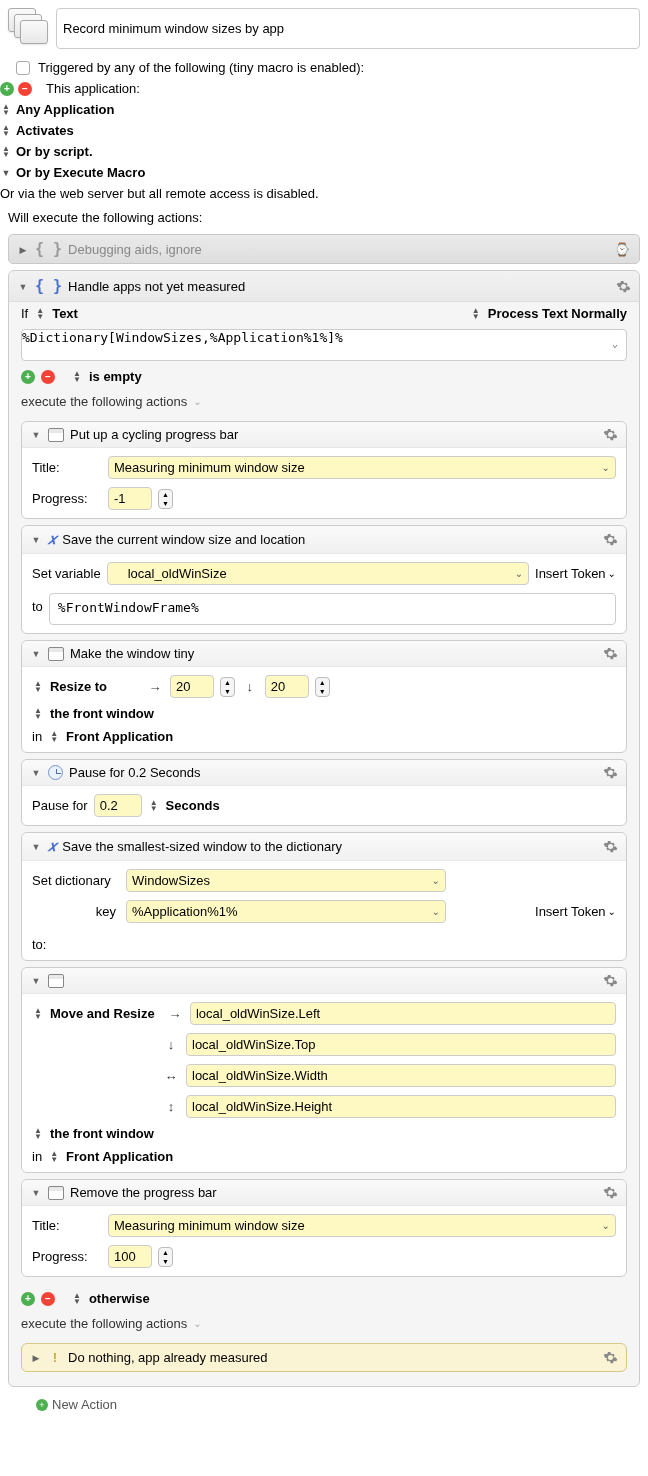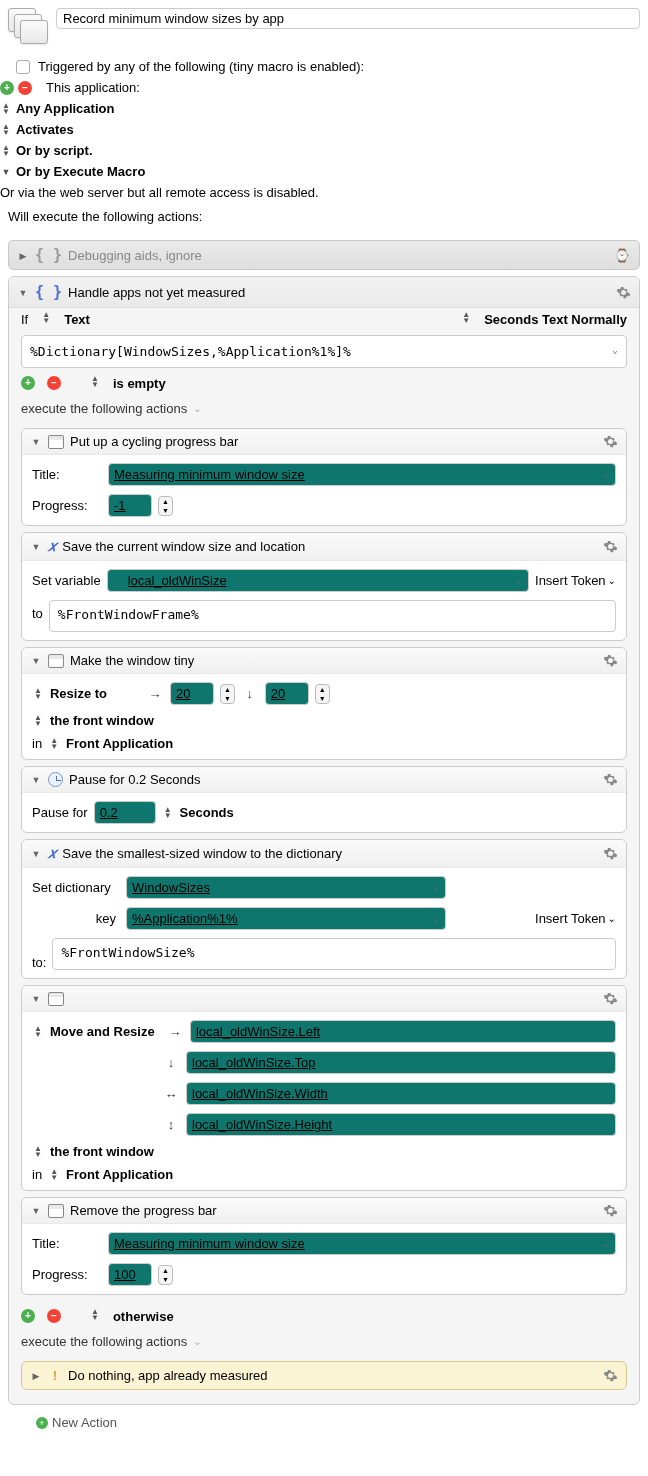--- a/index.html
+++ b/index.html
@@ -10,69 +10,69 @@
   color: #000;
   width: 648px;
   padding: 8px 0;
 }
 .header-row { display: flex; align-items: flex-start; gap: 8px; padding: 0 8px 8px 8px; }
 .app-icon-stack { width: 40px; height: 40px; position: relative; flex-shrink: 0; }
 .app-icon-stack .sheet { position: absolute; width: 28px; height: 24px; border: 1px solid #aaa; border-radius: 3px; background: linear-gradient(#fafafa,#e8e8e8); box-shadow: 0 1px 2px rgba(0,0,0,0.1); }
 .app-icon-stack .s1 { top: 0; left: 0; }
 .app-icon-stack .s2 { top: 6px; left: 6px; }
 .app-icon-stack .s3 { top: 12px; left: 12px; }
-.title-input { flex: 1; border: 1px solid #ccc; border-radius: 4px; padding: 2px 6px; font-size: 13px; background: #fff; }
+.title-input { flex: 1; border: 1px solid #ccc; border-radius: 4px; padding: 12px 6px; font-size: 13px; background: #fff; }
 .indent-1 { padding-left: 36px; }
 .indent-3 { padding-left: 108px; }
 .row { display: flex; align-items: center; gap: 4px; padding: 3px 8px 3px 0; font-size: 13px; }
 .checkbox { width: 14px; height: 14px; border: 1px solid #aaa; border-radius: 3px; background: #fff; flex-shrink: 0; margin-right: 4px; margin-left: 16px;}
 .plus-btn, .minus-btn { width: 14px; height: 14px; border-radius: 50%; color: #fff; font-size: 10px; line-height: 14px; text-align: center; font-weight: bold; cursor: pointer; flex-shrink: 0; }
 .plus-btn { background: #4caf50; }
 .minus-btn { background: #f44336; }
 .updown { display: inline-flex; flex-direction: column; font-size: 8px; line-height: 5px; color: #555; gap: 1px; flex-shrink: 0; padding: 0 2px;}
 .updown::before { content: "▲"; }
 .updown::after { content: "▼"; }
-.section-label { padding: 6px 8px 16px 8px; font-size: 13px; }
+.section-label { padding: 6px 8px 9px 8px; font-size: 13px; }
 .group-bar {
   display: flex; align-items: center; gap: 6px; padding: 5px 8px;
   background: linear-gradient(#eaeaea,#dedede);
   border: 1px solid #c8c8c8; border-radius: 5px;
   margin: 0 8px;
 }
 .disclosure { color: #666; font-size: 10px; cursor: pointer; flex-shrink: 0; width: 12px; text-align: center;}
 .disclosure.open::before { content: "▼"; font-size: 9px; }
 .disclosure.closed::before { content: "▶"; font-size: 9px; }
 .grey-braces { color: #999; font-size: 15px; font-weight: bold; font-family: monospace; }
 .blue-braces { color: #4a6fd4; font-size: 15px; font-weight: bold; font-family: monospace; }
 .x-icon { color: #4a6fd4; font-style: italic; font-family: Georgia, serif; font-size: 15px; font-weight: bold;}
 .gear-icon { width: 15px; height: 15px; margin-left: auto; flex-shrink: 0; cursor: pointer; }
 .gear-icon svg { width: 15px; height: 15px; }
 .clock-small { color: #7895c8; margin-left: auto; font-size: 13px; flex-shrink: 0;}
 .outer-block {
   border: 1px solid #ccc; border-radius: 6px; margin: 0 8px;
   background: #f5f5f5; padding-bottom: 8px;
 }
 .outer-header { display: flex; align-items: center; gap: 6px; padding: 6px 8px; border-bottom: 1px solid #ddd; background: linear-gradient(#f2f2f2,#e9e9e9); border-radius: 6px 6px 0 0;}
-.inner-row { display: flex; align-items: flex-start; gap: 12px; padding: 4px 12px; font-size: 13px;}
+.inner-row { display: flex; align-items: center; gap: 6px; padding: 4px 12px; font-size: 13px;}
 .bold { font-weight: 600; }
 .big-text-field {
   background: #fff; border: 1px solid #ccc; border-radius: 4px;
-  padding: 8px; margin: 4px 12px; font-family: "Menlo","Monaco",monospace;
+  margin: 4px 12px; font-family: "Menlo","Monaco",monospace;
   font-size: 13px; position: relative; min-height: 32px;
 }
 .field-chevron { position: absolute; right: 8px; top: 8px; font-size: 10px; color: #666; cursor: pointer;}
 .exec-row { font-size: 13px; color: #333; padding: 6px 12px; display: flex; align-items: center; gap: 6px;}
 .sub-block { border: 1px solid #ccc; border-radius: 6px; margin: 6px 12px; background: #fff; }
 .sub-header { display: flex; align-items: center; gap: 6px; padding: 5px 8px; border-bottom: 1px solid #e8e8e8; background: linear-gradient(#fafafa,#f0f0f0); border-radius: 6px 6px 0 0;}
 .sub-body { padding: 4px 0; }
 .form-row { display: flex; align-items: center; gap: 6px; padding: 4px 10px; font-size: 13px; }
 .label-cell { min-width: 70px; text-align: left; font-size: 13px;}
-.text-input { border: 1px solid #ccc; border-radius: 4px; padding: 3px 5px; font-size: 13px; background: #0f766e; text-decoration: underline; }
+.text-input { border: 1px solid #ccc; border-radius: 4px; padding: 3px 5px; font-size: 13px; background: #fef9c3; }
 .text-input.flex { flex: 1; }
-.small-input { width: 62px; }
+.small-input { width: 48px; }
 .tiny-input { width: 44px; }
 .stepper { display: inline-flex; flex-direction: column; border: 1px solid #bbb; border-radius: 4px; overflow: hidden; background: #f5f5f5;}
 .stepper span { font-size: 7px; line-height: 7px; padding: 1px 3px; }
 .dropdown-wrap { position: relative; display: inline-flex; align-items: center; flex: 1;}
 .dropdown-wrap .chev { position: absolute; right: 6px; font-size: 10px; color: #666; pointer-events: none;}
 .token-link { color: #000; font-size: 13px; cursor: pointer; display: inline-flex; align-items: center; gap: 2px;}
 .mono-box { background: #fff; border: 1px solid #ccc; border-radius: 4px; padding: 6px 8px; font-family: "Menlo","Monaco",monospace; font-size: 13px; flex: 1; min-height: 32px;}
 .arrow-char { font-size: 13px; color: #333; width: 18px; text-align: center; flex-shrink: 0;}
 .win-icon { width: 16px; height: 14px; border: 1px solid #888; border-radius: 2px; background: linear-gradient(#e8e8e8 0 30%, #fff 30%); flex-shrink: 0;}
 .clock-icon { width: 15px; height: 15px; border: 1px solid #7895c8; border-radius: 50%; position: relative; flex-shrink: 0; background: #eaf2ff;}
@@ -148,21 +148,21 @@
           <path fill="#888" d="M12 8a4 4 0 100 8 4 4 0 000-8zm9 4a7 7 0 01-.1 1.2l2 1.6-2 3.4-2.4-.9a7 7 0 01-2 1.2l-.4 2.5h-4l-.4-2.5a7 7 0 01-2-1.2l-2.4.9-2-3.4 2-1.6A7 7 0 013 12a7 7 0 01.1-1.2l-2-1.6 2-3.4 2.4.9a7 7 0 012-1.2L7.9 3h4l.4 2.5a7 7 0 012 1.2l2.4-.9 2 3.4-2 1.6c.1.4.1.8.1 1.2z"></path>
         </svg>
     </span>
   </div>
 
   <div class="inner-row">
     <span>If</span>
     <span class="updown"></span>
     <span class="bold">Text</span>
     <span style="margin-left:auto" class="updown"></span>
-    <span class="bold">Seconds Text Normally</span>
+    <span class="bold">Process Text Normally</span>
   </div>
 
   <div class="big-text-field">
     <span>%Dictionary[WindowSizes,%Application%1%]%</span>
     <span class="field-chevron">⌄</span>
   </div>
 
   <div class="inner-row">
     <span class="plus-btn">+</span>
     <span class="minus-btn">−</span>
@@ -312,21 +312,20 @@
           <input class="text-input flex" type="text" style="width: 100%;" value="%Application%1%">
           <span class="chev">⌄</span>
         </div>
         <span class="token-link" style="margin-left:auto">
             <span>Insert Token</span> 
             <span style="font-size:10px">⌄</span>
           </span>
       </div>
       <div class="form-row" style="align-items:flex-end">
         <span style="padding-top:6px">to:</span>
-        <div class="mono-box"><span>%FrontWindowSize%</span></div>
       </div>
     </div>
   </div>
 
   <div class="sub-block">
     <div class="sub-header">
       <span class="disclosure open"></span>
       <span class="win-icon"></span>
       <span class="gear-icon"><svg viewBox="0 0 24 24">
             <path fill="#888" d="M12 8a4 4 0 100 8 4 4 0 000-8zm9 4a7 7 0 01-.1 1.2l2 1.6-2 3.4-2.4-.9a7 7 0 01-2 1.2l-.4 2.5h-4l-.4-2.5a7 7 0 01-2-1.2l-2.4.9-2-3.4 2-1.6A7 7 0 013 12a7 7 0 01.1-1.2l-2-1.6 2-3.4 2.4.9a7 7 0 012-1.2L7.9 3h4l.4 2.5a7 7 0 012 1.2l2.4-.9 2 3.4-2 1.6c.1.4.1.8.1 1.2z"></path>

